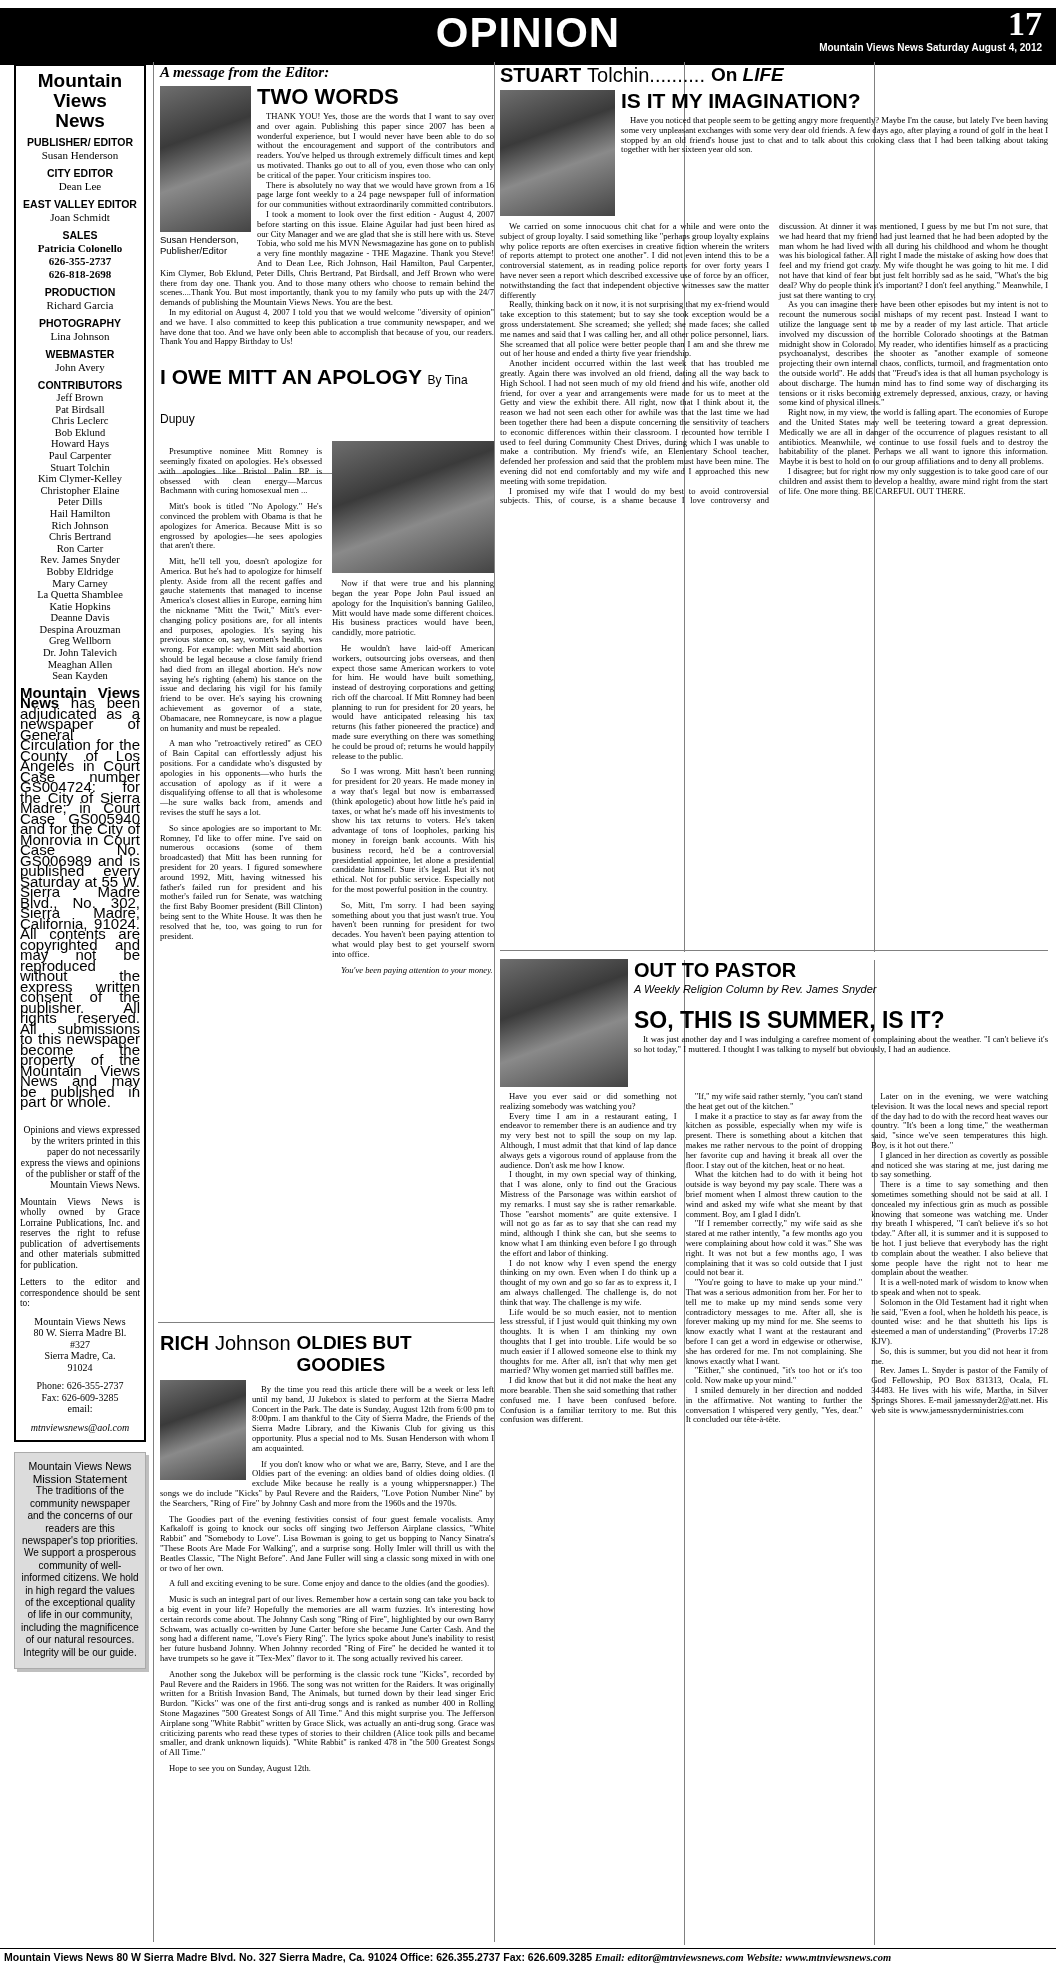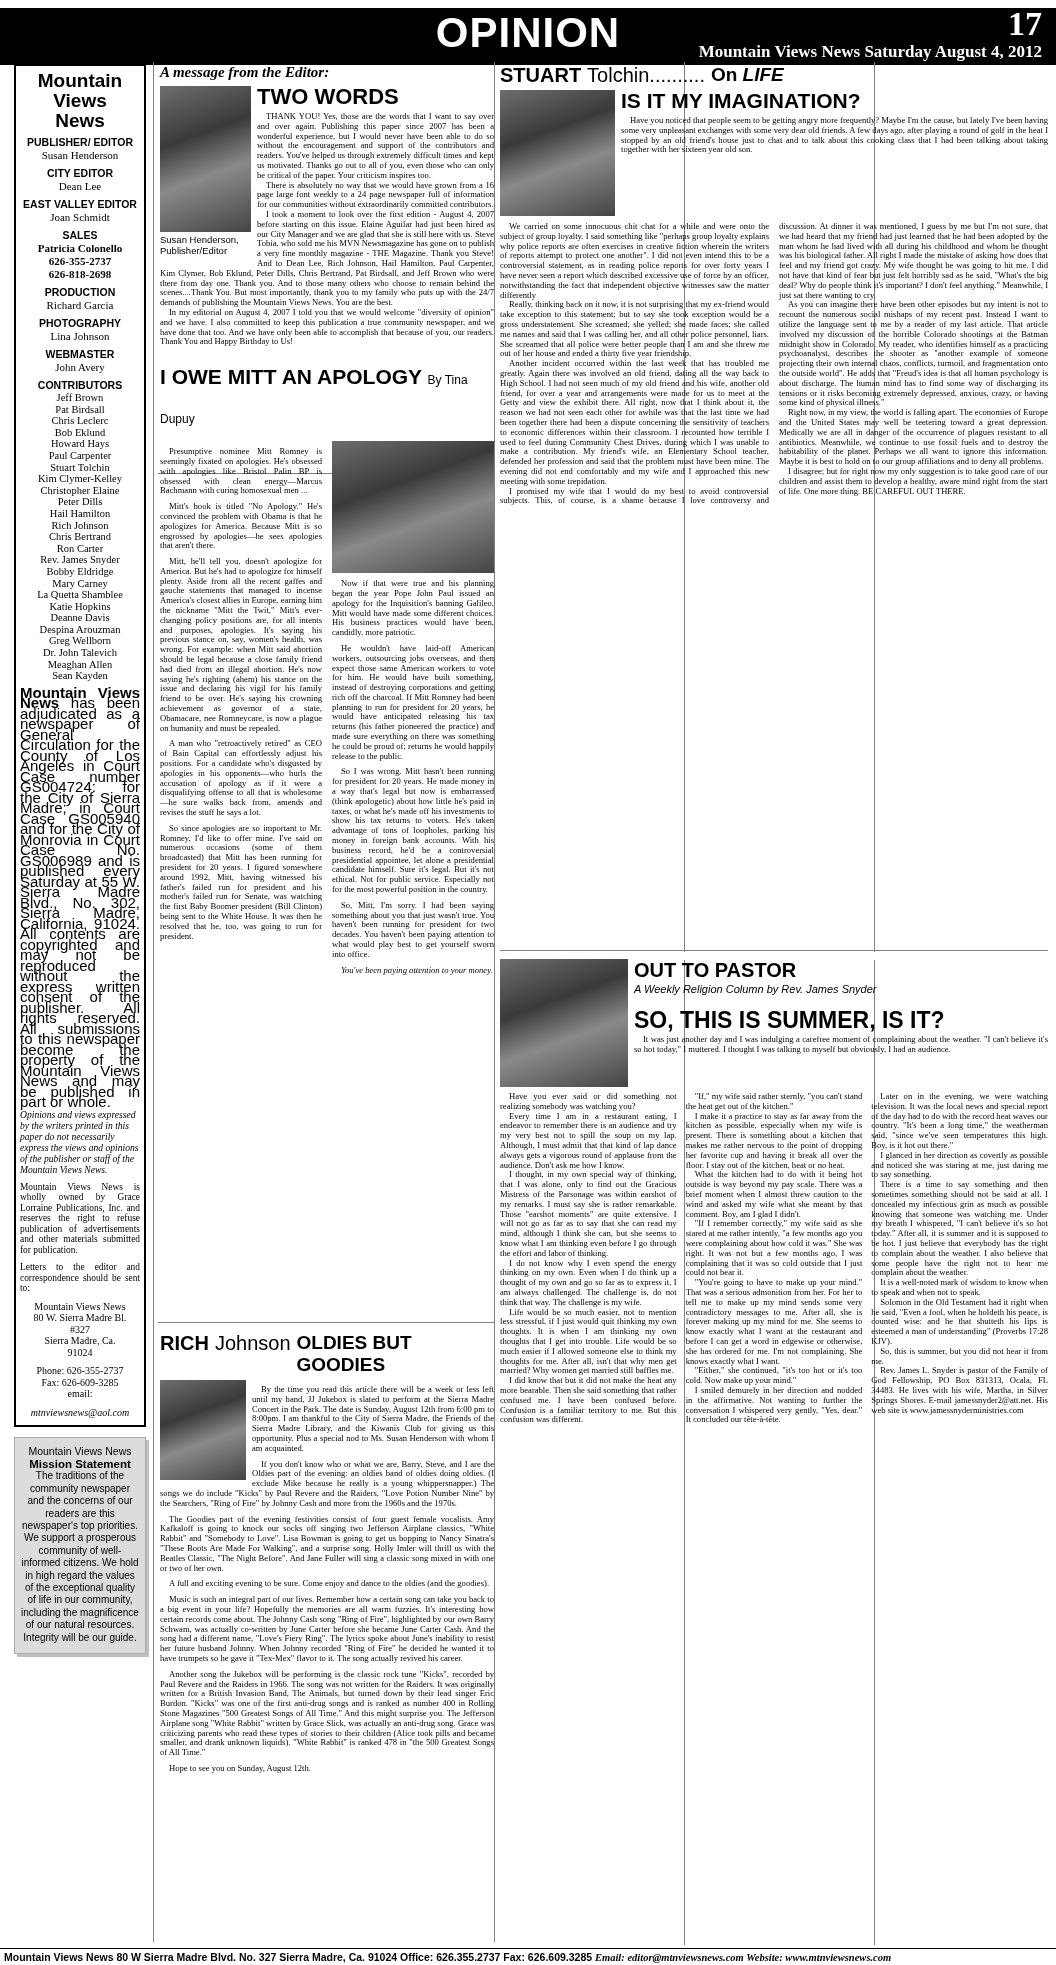--- a/index.html
+++ b/index.html
@@ -22,22 +22,22 @@
     font-family:"Liberation Sans", sans-serif;
     font-weight:bold; font-size:42px; letter-spacing:1px; line-height:54px;
   }
   .topbar .page-num {
     position:absolute; right:14px; top:-4px;
     font-family:"Liberation Serif", serif;
     font-weight:bold; font-size:34px; line-height:40px;
   }
   .topbar .issue-line {
     position:absolute; right:14px; top:34px;
-    font-family:Liberation Serif, serif;
-    font-weight:bold; font-size:17px;padding-left:40px;
+    font-family:Liberation Sans, sans-serif;
+    font-weight:bold; font-size:10px;padding-left:40px;
   }
   p.body {
     font-size:8.6px; line-height:9.8px; text-align:justify;
     margin:0 0 0 0; text-indent:9px; hyphens:auto;
   }
   p.gap { margin-top:6px; }
   .ital { font-style:italic; }
 
   
   .col-left {
@@ -64,42 +64,42 @@
     font-size:10.5px; line-height:11.6px;
   }
   .mast-legal {
     font-family:Liberation Sans, sans-serif;
     font-size:15px; line-height:10.5px; text-align:justify;
     margin-top:6px;
   }
   .mast-legal b { font-weight:bold; }
   .mast-italic {
     font-family:"Liberation Serif", serif;
-    font-style:italic; font-size:9.6px; line-height:11px;
-    text-align:left; margin-top:1px;
+    font-size:9.6px; line-height:11px;
+    text-align:right; margin-top:16px;
   }
   .mast-para {
     font-family:"Liberation Serif", serif;
     font-size:9.4px; line-height:10.5px; text-align:justify; margin-top:7px;
   }
   .mast-center {
     font-family:"Liberation Serif", serif;
     font-size:10px; line-height:11.5px; text-align:center; margin-top:7px;
   }
   .mast-email { font-style:italic; }
 
   .mission-box {
     margin-top:10px; background:#dcdcdc; border:1px solid #aaa;
     padding:7px 6px 9px 6px; text-align:center;
     box-shadow:3px 3px 0 rgba(0,0,0,0.25);
   }
   .mission-box .mtitle {
     font-family:"Liberation Sans", sans-serif; font-size:10.5px; line-height:12.5px;
   }
-  .mission-box .mtitle b { font-weight:bold; font-size:11.5px; }
+  .mission-box .mtitle b { font-weight:normal; font-size:11.5px; }
   .mission-box .mtext {
     font-family:"Liberation Sans", sans-serif;
     font-size:10px; line-height:12.4px;
   }
 
   
   .vrule { position:absolute; width:1px; background:#808080; }
   .hrule { position:absolute; height:1px; background:#808080; }
 
   

